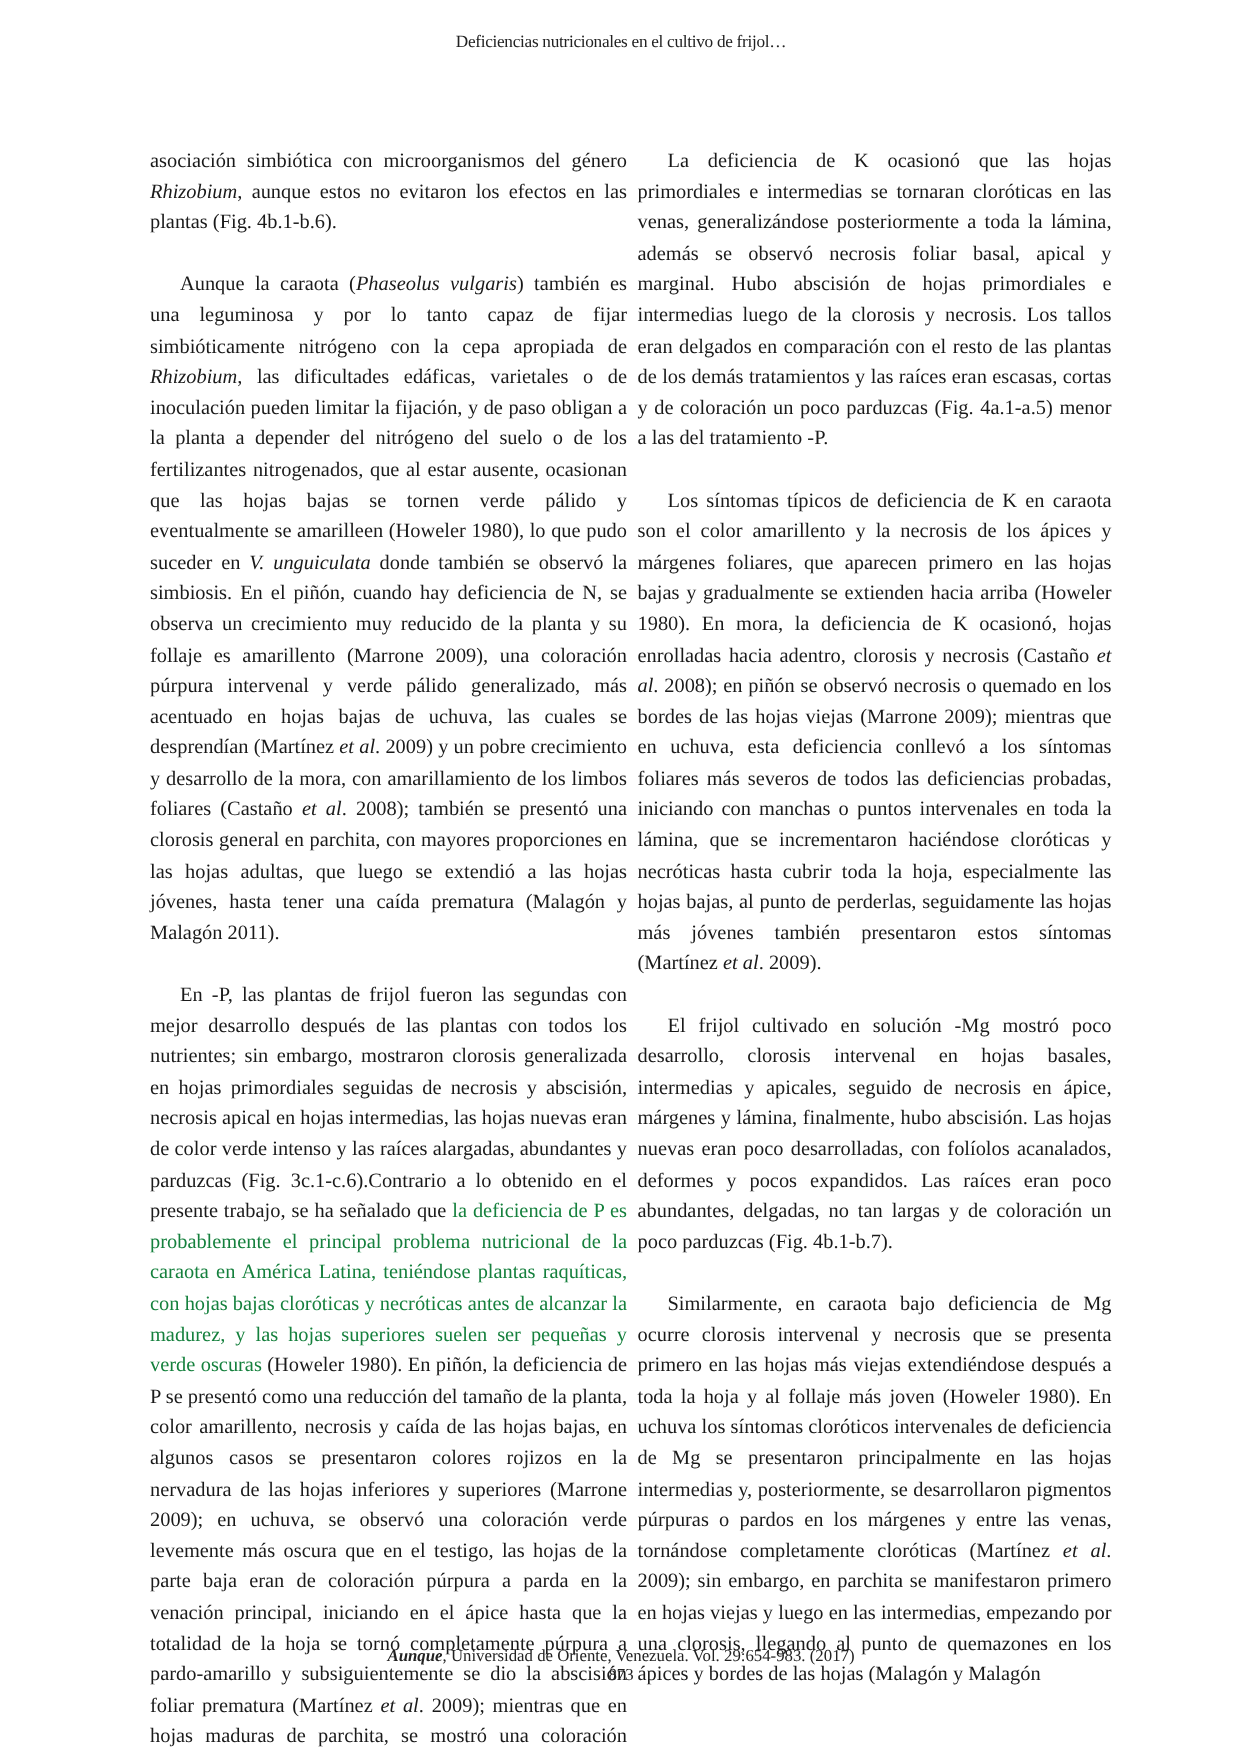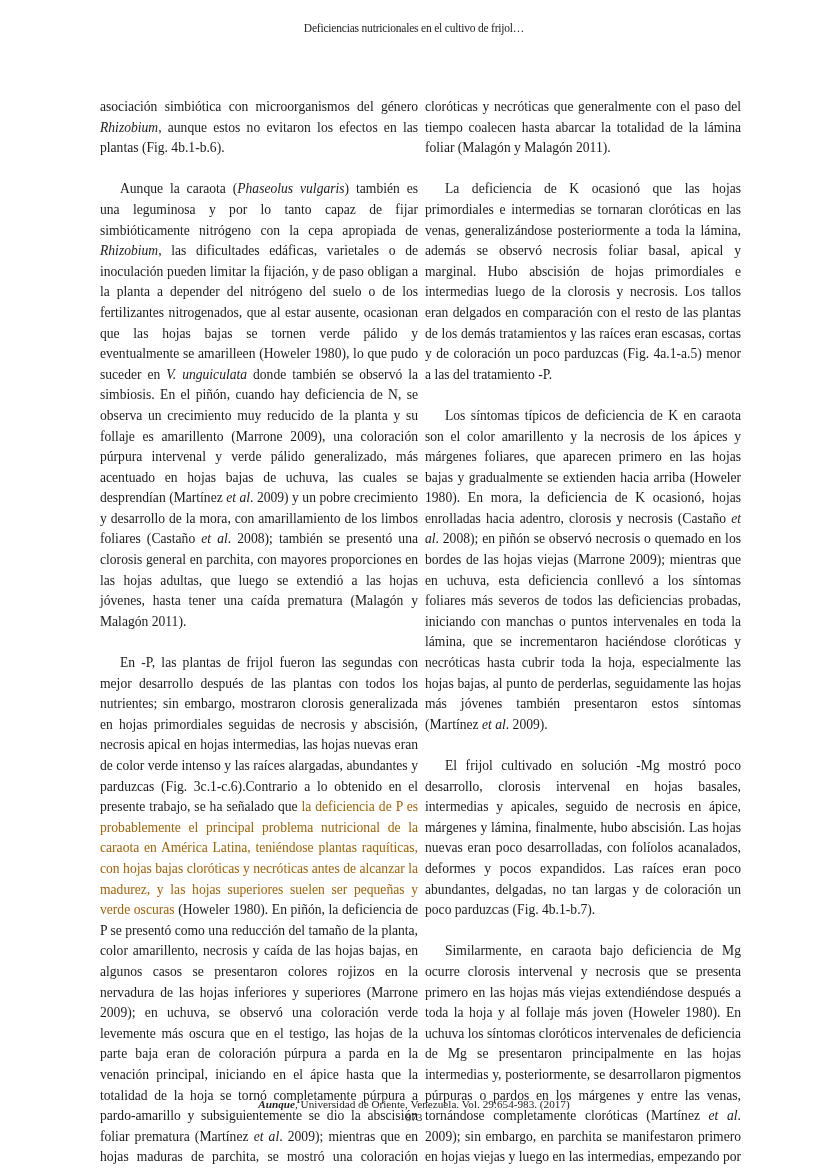--- a/index.html
+++ b/index.html
@@ -7,41 +7,40 @@
       font-family: "Liberation Serif", "DejaVu Serif", serif; color: #1a1a1a; }
     .running-header { position: absolute; top: 22px; left: 0; width: 828px; text-align: center;
       font-size: 11.5px; color: #222; letter-spacing: -0.2px; }
     .col { position: absolute; top: 97px; width: 318px; font-size: 13.6px; line-height: 20.6px;
       text-align: justify; hyphens: none; }
     .col-left { left: 100px; }
     .col-right { left: 425px; width: 316px; }
     .para { margin: 0 0 20.6px 0; text-indent: 0; }
     .para.indent { text-indent: 20px; }
     .para.cont { text-indent: 0; }
-    .gray { color: #a16207; margin-top: 48px; }
+    .gray { color: #15803d; margin-top: 48px; }
     i { font-style: italic; }
     .footer { position: absolute; top: 1098px; left: 0; width: 828px; text-align: center;
       font-size: 11.2px; line-height: 13px; color: #222; }
     .footer b { font-style: italic; font-weight: bold; }
   </style>
 </head>
 <body>
 
 <div class="running-header">Deficiencias nutricionales en el cultivo de frijol…</div>
 
 <div class="col col-left">
   <p class="para cont"><span>asociación simbiótica con microorganismos del género </span><i>Rhizobium</i><span>, aunque estos no evitaron los efectos en las plantas (Fig. 4b.1-b.6).</span></p>
 
   <p class="para indent"><span>Aunque la caraota (</span><i>Phaseolus vulgaris</i><span>) también es una leguminosa y por lo tanto capaz de fijar simbióticamente nitrógeno con la cepa apropiada de </span><i>Rhizobium</i><span>, las dificultades edáficas, varietales o de inoculación pueden limitar la fijación, y de paso obligan a la planta a depender del nitrógeno del suelo o de los fertilizantes nitrogenados, que al estar ausente, ocasionan que las hojas bajas se tornen verde pálido y eventualmente se amarilleen (Howeler 1980), lo que pudo suceder en </span><i>V. unguiculata</i><span> donde también se observó la simbiosis. En el piñón, cuando hay deficiencia de N, se observa un crecimiento muy reducido de la planta y su follaje es amarillento (Marrone 2009), una coloración púrpura intervenal y verde pálido generalizado, más acentuado en hojas bajas de uchuva, las cuales se desprendían (Martínez </span><i>et al</i><span>. 2009) y un pobre crecimiento y desarrollo de la mora, con amarillamiento de los limbos foliares (Castaño </span><i>et al</i><span>. 2008); también se presentó una clorosis general en parchita, con mayores proporciones en las hojas adultas, que luego se extendió a las hojas jóvenes, hasta tener una caída prematura (Malagón y Malagón 2011).</span></p>
 
   <p class="para indent"><span>En -P, las plantas de frijol fueron las segundas con mejor desarrollo después de las plantas con todos los nutrientes; sin embargo, mostraron clorosis generalizada en hojas primordiales seguidas de necrosis y abscisión, necrosis apical en hojas intermedias, las hojas nuevas eran de color verde intenso y las raíces alargadas, abundantes y parduzcas (Fig. 3c.1-c.6).Contrario a lo obtenido en el presente trabajo, se ha señalado que </span><span class="gray">la deficiencia de P es probablemente el principal problema nutricional de la caraota en América Latina, teniéndose plantas raquíticas, con hojas bajas cloróticas y necróticas antes de alcanzar la madurez, y las hojas superiores suelen ser pequeñas y verde oscuras</span><span> (Howeler 1980). En piñón, la deficiencia de P se presentó como una reducción del tamaño de la planta, color amarillento, necrosis y caída de las hojas bajas, en algunos casos se presentaron colores rojizos en la nervadura de las hojas inferiores y superiores (Marrone 2009); en uchuva, se observó una coloración verde levemente más oscura que en el testigo, las hojas de la parte baja eran de coloración púrpura a parda en la venación principal, iniciando en el ápice hasta que la totalidad de la hoja se tornó completamente púrpura a pardo-amarillo y subsiguientemente se dio la abscisión foliar prematura (Martínez </span><i>et al</i><span>. 2009); mientras que en hojas maduras de parchita, se mostró una coloración verde oscuro, manchas</span></p>
 </div>
 
 <div class="col col-right">
-  <p class="para cont"><span>cloróticas y necróticas que generalmente con el paso del tiempo coalecen hasta abarcar la totalidad de la lámina foliar (Malagón y Malagón 2011).</span></p>
 
   <p class="para indent"><span>La deficiencia de K ocasionó que las hojas primordiales e intermedias se tornaran cloróticas en las venas, generalizándose posteriormente a toda la lámina, además se observó necrosis foliar basal, apical y marginal. Hubo abscisión de hojas primordiales e intermedias luego de la clorosis y necrosis. Los tallos eran delgados en comparación con el resto de las plantas de los demás tratamientos y las raíces eran escasas, cortas y de coloración un poco parduzcas (Fig. 4a.1-a.5) menor a las del tratamiento -P.</span></p>
 
   <p class="para indent"><span>Los síntomas típicos de deficiencia de K en caraota son el color amarillento y la necrosis de los ápices y márgenes foliares, que aparecen primero en las hojas bajas y gradualmente se extienden hacia arriba (Howeler 1980). En mora, la deficiencia de K ocasionó, hojas enrolladas hacia adentro, clorosis y necrosis (Castaño </span><i>et al</i><span>. 2008); en piñón se observó necrosis o quemado en los bordes de las hojas viejas (Marrone 2009); mientras que en uchuva, esta deficiencia conllevó a los síntomas foliares más severos de todos las deficiencias probadas, iniciando con manchas o puntos intervenales en toda la lámina, que se incrementaron haciéndose cloróticas y necróticas hasta cubrir toda la hoja, especialmente las hojas bajas, al punto de perderlas, seguidamente las hojas más jóvenes también presentaron estos síntomas (Martínez </span><i>et al</i><span>. 2009).</span></p>
 
   <p class="para indent"><span>El frijol cultivado en solución -Mg mostró poco desarrollo, clorosis intervenal en hojas basales, intermedias y apicales, seguido de necrosis en ápice, márgenes y lámina, finalmente, hubo abscisión. Las hojas nuevas eran poco desarrolladas, con folíolos acanalados, deformes y pocos expandidos. Las raíces eran poco abundantes, delgadas, no tan largas y de coloración un poco parduzcas (Fig. 4b.1-b.7).</span></p>
 
   <p class="para indent"><span>Similarmente, en caraota bajo deficiencia de Mg ocurre clorosis intervenal y necrosis que se presenta primero en las hojas más viejas extendiéndose después a toda la hoja y al follaje más joven (Howeler 1980). En uchuva los síntomas cloróticos intervenales de deficiencia de Mg se presentaron principalmente en las hojas intermedias y, posteriormente, se desarrollaron pigmentos púrpuras o pardos en los márgenes y entre las venas, tornándose completamente cloróticas (Martínez </span><i>et al</i><span>. 2009); sin embargo, en parchita se manifestaron primero en hojas viejas y luego en las intermedias, empezando por una clorosis, llegando al punto de quemazones en los ápices y bordes de las hojas (Malagón y Malagón</span></p>
 </div>
 

